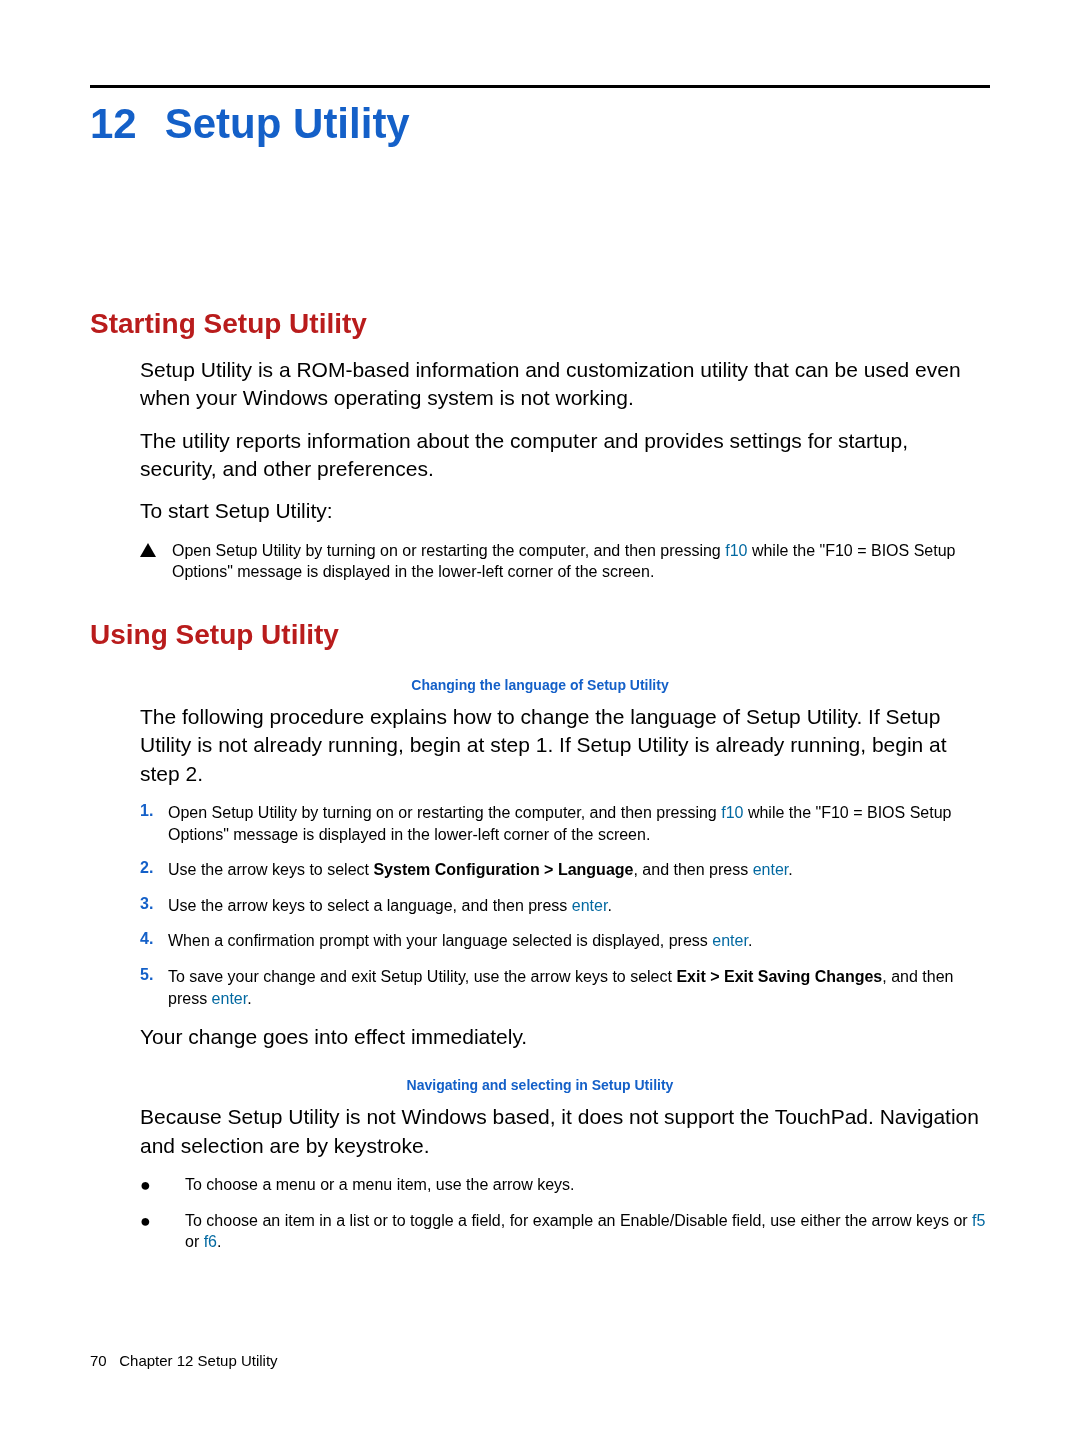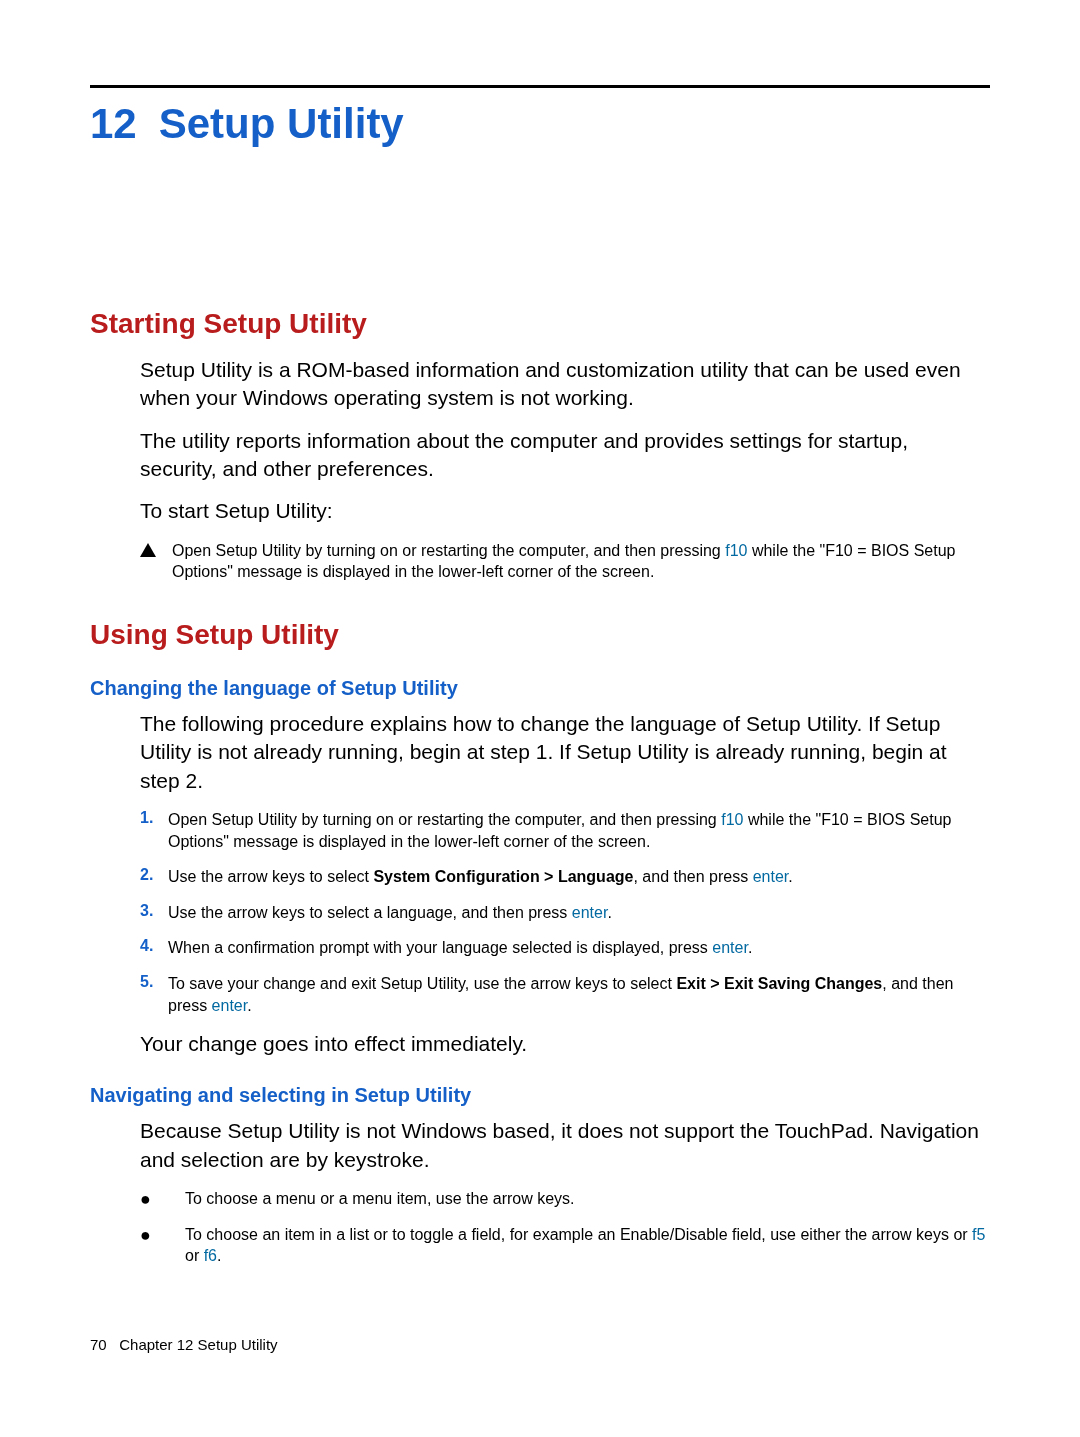--- a/index.html
+++ b/index.html
@@ -23,33 +23,34 @@
     margin-bottom: 12px;
   }
   h1.chapter-title {
     color: #1460c8;
     font-size: 42px;
     font-weight: bold;
     margin: 0 0 160px 0;
   }
   .chap-num {
     display: inline-block;
-    margin-right: 22px;
+    margin-right: 28px;
   }
   h2.section {
     color: #b91c1c;
     font-size: 28px;
     font-weight: bold;
     margin: 0 0 16px 0;
   }
   h3.subsection {
     color: #1460c8;
-    font-size: 20px;
+    font-size: 14px;
     font-weight: bold;
     margin: 26px 0 10px 0;
+    text-align: center;
   }
   .body-text {
     margin: 0 0 14px 50px;
     line-height: 1.35;
     font-size: 21px;
   }
   .step-block {
     margin-left: 50px;
   }
   .step-row {
@@ -108,21 +109,21 @@
   .ul-text {
     flex: 1;
     line-height: 1.35;
     margin-left: 17px;
   }
   .key {
     color: #0369a1;
   }
   .footer {
     position: absolute;
-    bottom: 84px;
+    bottom: 68px;
     left: 90px;
     font-size: 15px;
   }
   .gap-big {
     height: 24px;
   }
 </style>
 </head>
 <body>
 

